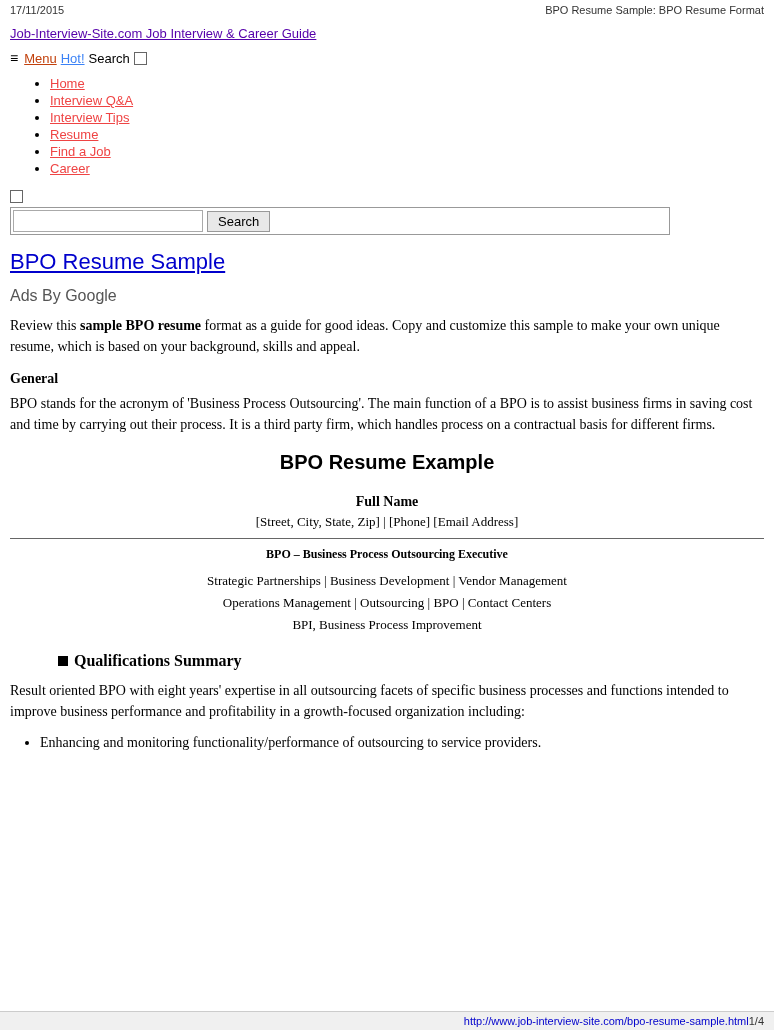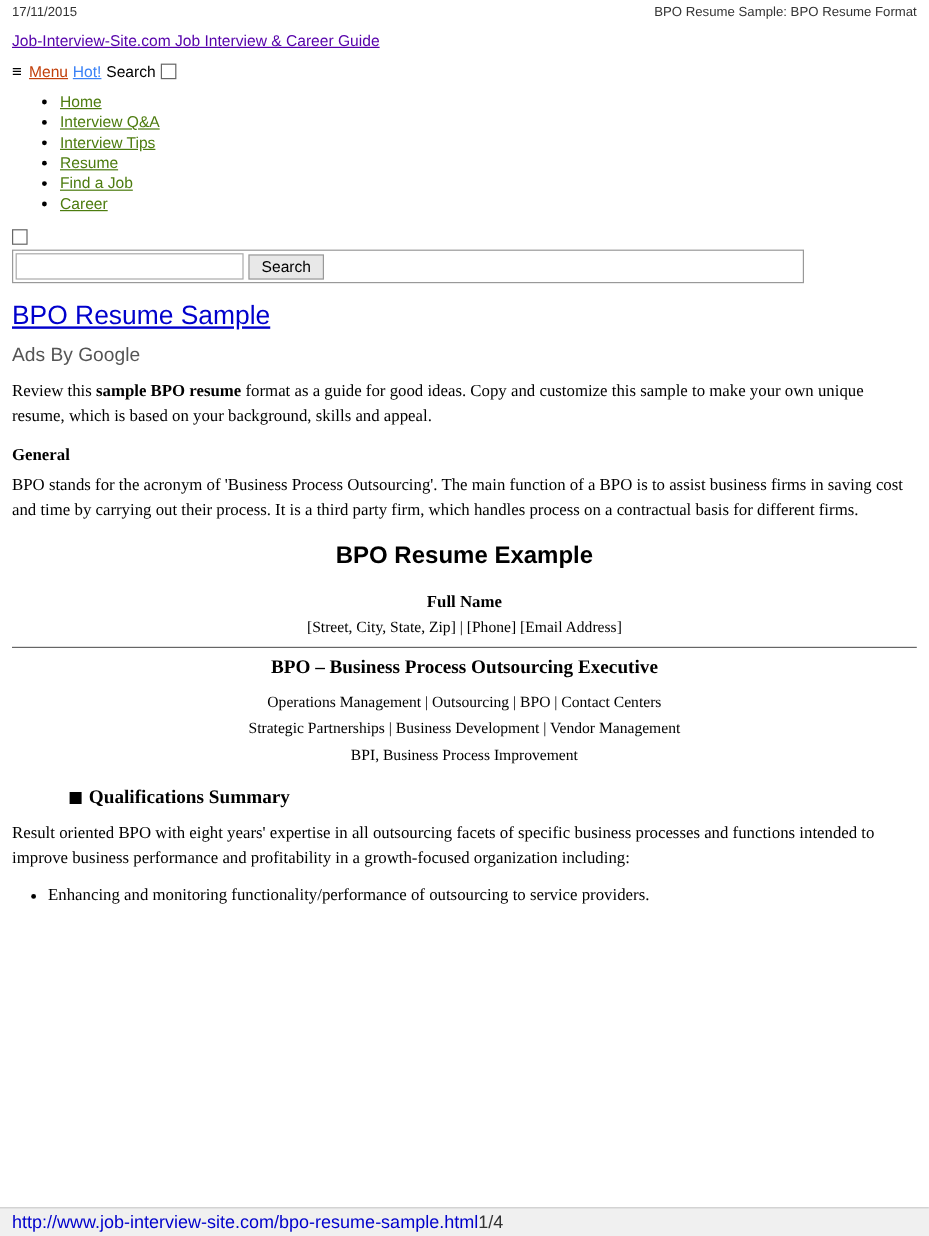--- a/index.html
+++ b/index.html
@@ -70,21 +70,21 @@
       font-size: 13px;
     }
     .nav-list ul {
       list-style: disc;
       padding-left: 20px;
     }
     .nav-list ul li {
       margin: 2px 0;
     }
     .nav-list ul li a {
-      color: #4d7c0f;
+      color: #ef4444;
       text-decoration: underline;
     }
 
     
     .search-area {
       padding: 6px 10px 10px 10px;
       font-family: Arial, sans-serif;
       font-size: 13px;
     }
     .search-checkbox-row {
@@ -191,21 +191,21 @@
     }
 
     .resume-divider {
       border: none;
       border-top: 1px solid #666;
       margin: 8px 0;
     }
 
     .resume-job-title {
       font-family: Times New Roman, serif;
-      font-size: 16px;
+      font-size: 12px;
       font-weight: bold;
       margin-bottom: 8px;
     }
 
     .resume-keywords {
       font-family: Times New Roman, serif;
       font-size: 13px;
       line-height: 1.7;
       margin-bottom: 16px;
     }
@@ -251,24 +251,24 @@
 
     
     .bottom-bar {
       position: fixed;
       bottom: 0;
       left: 0;
       width: 774px;
       background: #f0f0f0;
       border-top: 1px solid #ccc;
       display: flex;
-      justify-content: flex-start;
+      justify-content: flex-end;
       padding: 3px 10px;
       font-family: Arial, sans-serif;
-      font-size: 15px;
+      font-size: 11px;
       color: #0000cc;
     }
     .bottom-bar .url {
       color: #0000cc;
       text-decoration: none;
     }
     .bottom-bar .page-num {
       color: #333;
     }
   </style>
@@ -332,22 +332,22 @@
     <div style="margin-bottom: 20px;"></div>
 
     <div class="resume-name">Full Name</div>
     <div class="resume-contact">[Street, City, State, Zip] | [Phone] [Email Address]</div>
 
     <hr class="resume-divider">
 
     <div class="resume-job-title">BPO – Business Process Outsourcing Executive</div>
 
     <div class="resume-keywords">
+      <div>Strategic Partnerships | Business Development | Vendor Management</div>
       <div>Operations Management | Outsourcing | BPO | Contact Centers</div>
-      <div>Strategic Partnerships | Business Development | Vendor Management</div>
       <div>BPI, Business Process Improvement</div>
     </div>
   </div>
 
   <div class="qualifications-section">
     <div class="qual-heading">
       <span class="qual-square"></span>
       <span>Qualifications Summary</span>
     </div>
     <p class="qual-text">Result oriented BPO with eight years' expertise in all outsourcing facets of specific business processes and functions intended to improve business performance and profitability in a growth-focused organization including:</p>

